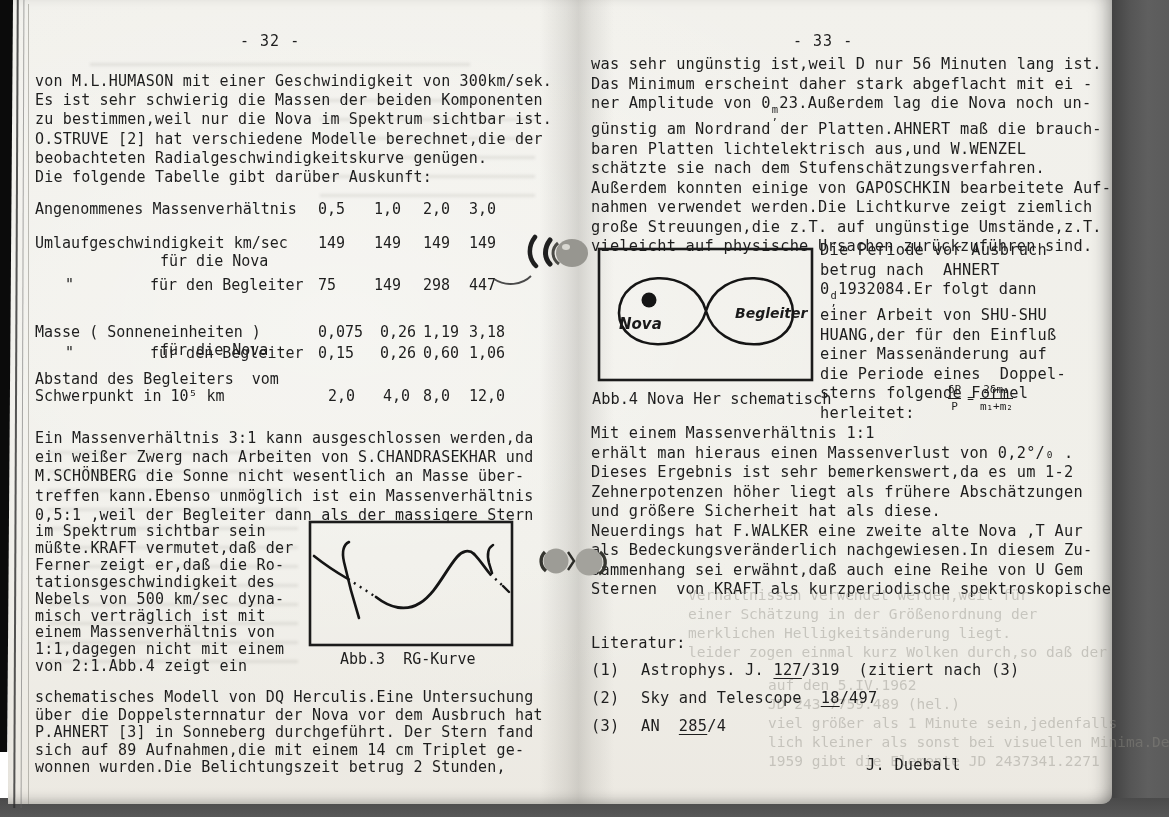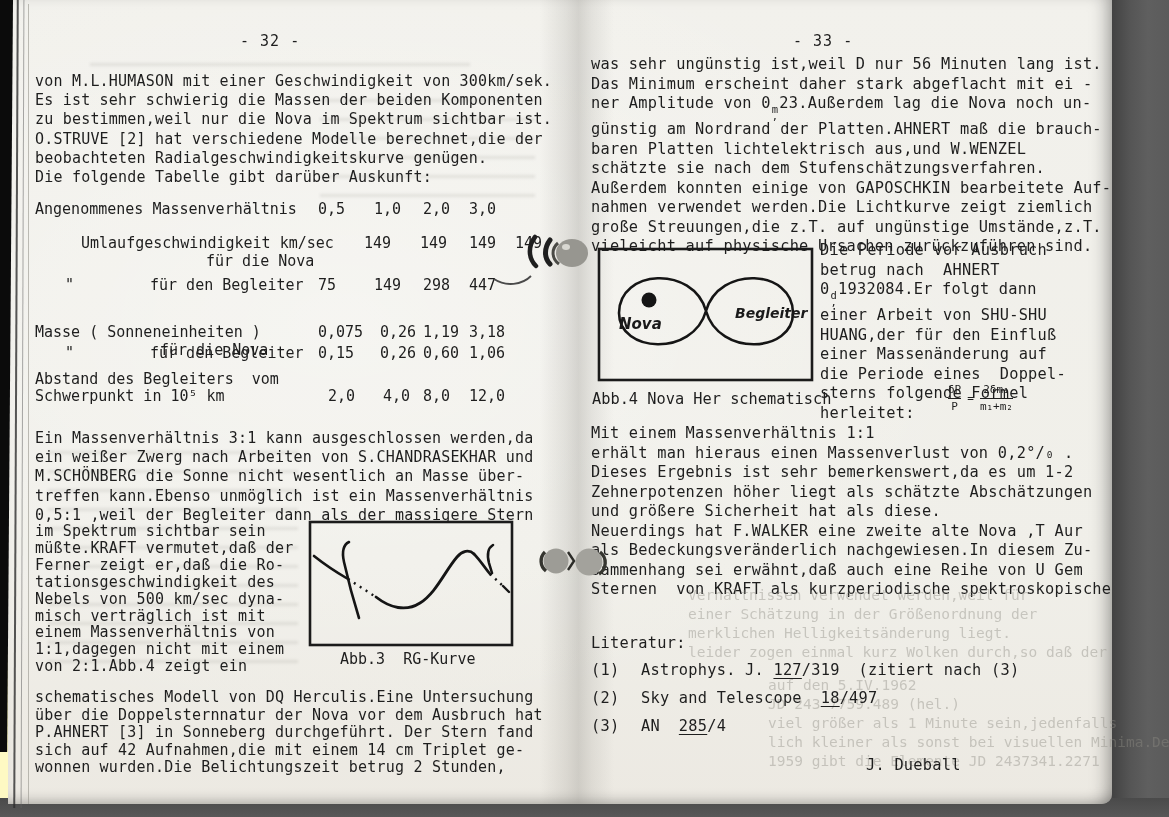--- a/index.html
+++ b/index.html
@@ -1,17 +1,17 @@
 <!DOCTYPE html>
 <html><head>
 <meta charset="utf-8">
 <style>
   html,body{margin:0;padding:0;background:#3f3f3f;}
   .stage{position:relative;width:1169px;height:817px;overflow:hidden;
-         background:#fef9c3;font-family:"DejaVu Sans Mono","Liberation Mono",monospace;color:#1e1e1e;}
+         background:#ffffff;font-family:"DejaVu Sans Mono","Liberation Mono",monospace;color:#1e1e1e;}
   
   .bg-right{position:absolute;left:1108px;top:0;width:61px;height:817px;
             background:linear-gradient(90deg,#3e3e3e 0,#555 22px,#5f5f5f 40px,#5b5b5b 100%);}
   .bg-bottom{position:absolute;left:0;top:798px;width:1169px;height:19px;
              background:linear-gradient(180deg,#4a4a4a,#585858);}
   
   .paper{position:absolute;left:8px;top:0;width:1104px;height:804px;
          background:
            radial-gradient(ellipse at 30% 40%, rgba(255,255,255,.35), transparent 60%),
            linear-gradient(180deg,#f2f1ec 0,#f0efe9 70%,#ece9e2 100%);
@@ -97,21 +97,21 @@
       </div>
 
     <div>
       <div class="trow" style="top:200px;">
         <span class="lab">Angenommenes Massenverhältnis</span>
         <span class="v1 vt0">0,5</span>
         <span class="v2 vt0">1,0</span>
         <span class="v3 vt0">2,0</span>
         <span class="v4 vt0">3,0</span>
       </div>
-      <div class="trow" style="top:234px;margin-left:46px;">
+      <div class="trow" style="top:234px;">
         <span class="lab">Umlaufgeschwindigkeit km/sec</span>
         <span class="sub">für die Nova</span>
         <span class="v1 vt0">149</span>
         <span class="v2 vt0">149</span>
         <span class="v3 vt0">149</span>
         <span class="v4 vt0">149</span>
       </div>
       <div class="trow" style="top:276px;">
         <span class="lab-ditto">"</span>
         <span class="lab-mid">für den Begleiter</span>
@@ -176,21 +176,21 @@
       <path d="M 195,66 L 201,72" fill="none" stroke="#151515" stroke-width="2.4" stroke-linecap="round"></path>
       <path d="M 41,22 C 35,25 34,33 36,42 C 40,60 46,82 51,98" fill="none" stroke="#151515" stroke-width="2.6" stroke-linecap="round"></path>
       <path d="M 185,25 C 180,28 179,35 181,43 L 184,53" fill="none" stroke="#151515" stroke-width="2.6" stroke-linecap="round"></path>
     </svg>
     <div class="figcap" style="left:340px;top:650px;">Abb.3  RG-Kurve</div>
 
     <div class="tblock p32 lh175" style="left:35px;top:689px;">
         <div class="tline">schematisches Modell von DQ Herculis.Eine Untersuchung</div>
         <div class="tline">über die Doppelsternnatur der Nova vor dem Ausbruch hat</div>
         <div class="tline">P.AHNERT [3] in Sonneberg durchgeführt. Der Stern fand</div>
-        <div class="tline">sich auf 42 Aufnahmen,die mit einem 14 cm Triplet ge-</div>
+        <div class="tline">sich auf 89 Aufnahmen,die mit einem 14 cm Triplet ge-</div>
         <div class="tline">wonnen wurden.Die Belichtungszeit betrug 2 Stunden,</div>
       </div>
   </section>
 
   <section>
     <div class="tblock pgnum" style="left:793px;top:32px;">- 33 -</div>
 
     <div class="tblock p33 lh195" style="left:591px;top:55px;">
       <div>
           <div class="tline">was sehr ungünstig ist,weil D nur 56 Minuten lang ist.</div>
@@ -244,21 +244,21 @@
         <span>2δm₁</span>
           <span class="bar"></span>
           <span>m₁+m₂</span>
       </span>
     </div>
 
     <div class="tblock p33 lh195" style="left:591px;top:424px;">
         <div class="tline">Mit einem Massenverhältnis 1:1</div>
         <div class="tline">erhält man hieraus einen Massenverlust von 0,2°/₀ .</div>
         <div class="tline">Dieses Ergebnis ist sehr bemerkenswert,da es um 1-2</div>
-        <div class="tline">Zehnerpotenzen höher liegt als schätzte Abschätzungen</div>
+        <div class="tline">Zehnerpotenzen höher liegt als frühere Abschätzungen</div>
         <div class="tline">und größere Sicherheit hat als diese.</div>
         <div class="tline">Neuerdings hat F.WALKER eine zweite alte Nova ,T Aur</div>
         <div class="tline">als Bedeckungsveränderlich nachgewiesen.In diesem Zu-</div>
         <div class="tline">sammenhang sei erwähnt,daß auch eine Reihe von U Gem</div>
         <div class="tline">Sternen  von KRAFT als kurzperiodische spektroskopische</div>
       </div>
 
     <div class="tblock ghost" style="left:688px;top:586px;">
         <div class="tline">Verhältnissen verwendet werden,weil für</div>
         <div class="tline">einer Schätzung in der Größenordnung der</div>

